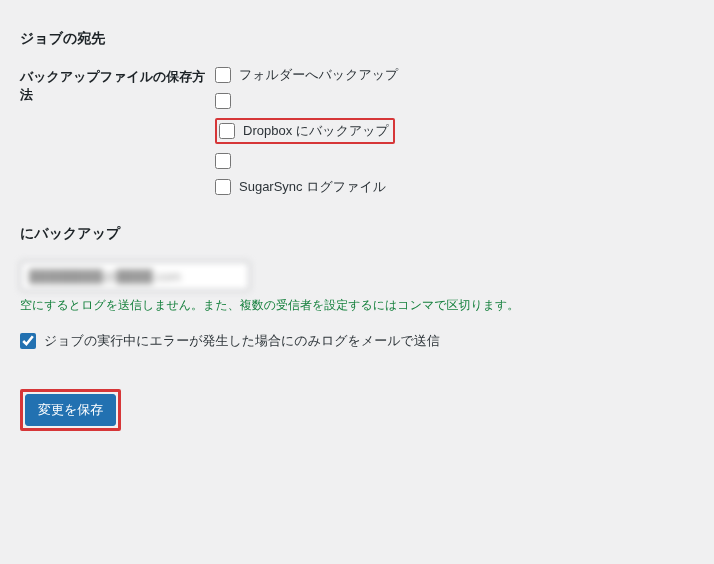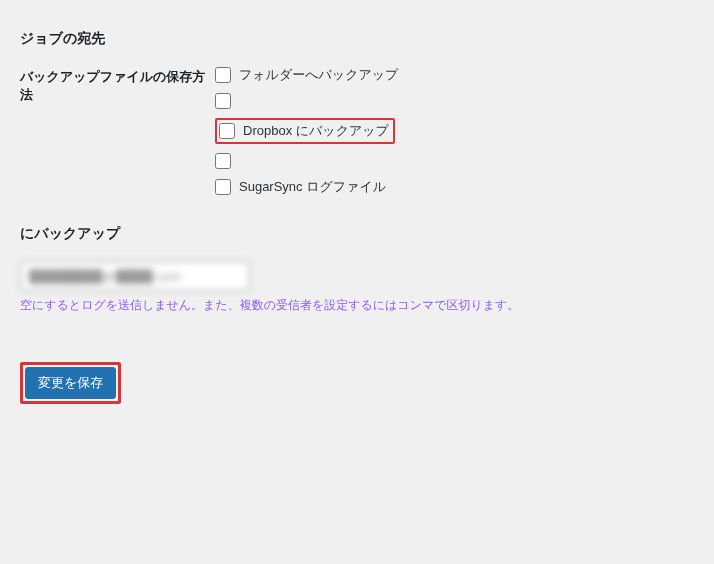--- a/index.html
+++ b/index.html
@@ -64,21 +64,21 @@
     padding: 2px 8px;
     border: 1px solid #8c8f94;
     border-radius: 4px;
     font-size: 13px;
     color: #9a9a9a;
     background: #fff;
   }
   .desc {
     margin-top: 6px;
     font-size: 12px;
-    color: #8b5cf6;
+    color: #15803d;
   }
   .submit-wrap {
     margin-top: 30px;
   }
   .submit-highlight {
     border: 3px solid #d63638;
     display: inline-block;
     padding: 2px;
     border-radius: 2px;
   }
@@ -133,20 +133,26 @@
 
   <div class="form-row">
     <div class="form-field">
       <input type="text" class="text-input blur" value="████████@████.com" style="">
       <div class="desc">空にするとログを送信しません。また、複数の受信者を設定するにはコンマで区切ります。</div>
     </div>
   </div>
 
 
   <div class="form-row">
+    <div class="form-field">
+      <label class="check-line">
+        <input type="checkbox" id="cb-errors" checked="" style="">
+        <span>ジョブの実行中にエラーが発生した場合にのみログをメールで送信</span>
+      </label>
+    </div>
   </div>
 
   <div class="submit-wrap">
     <span class="submit-highlight">
       <button class="primary">変更を保存</button>
     </span>
   </div>
 
 </div>
 

